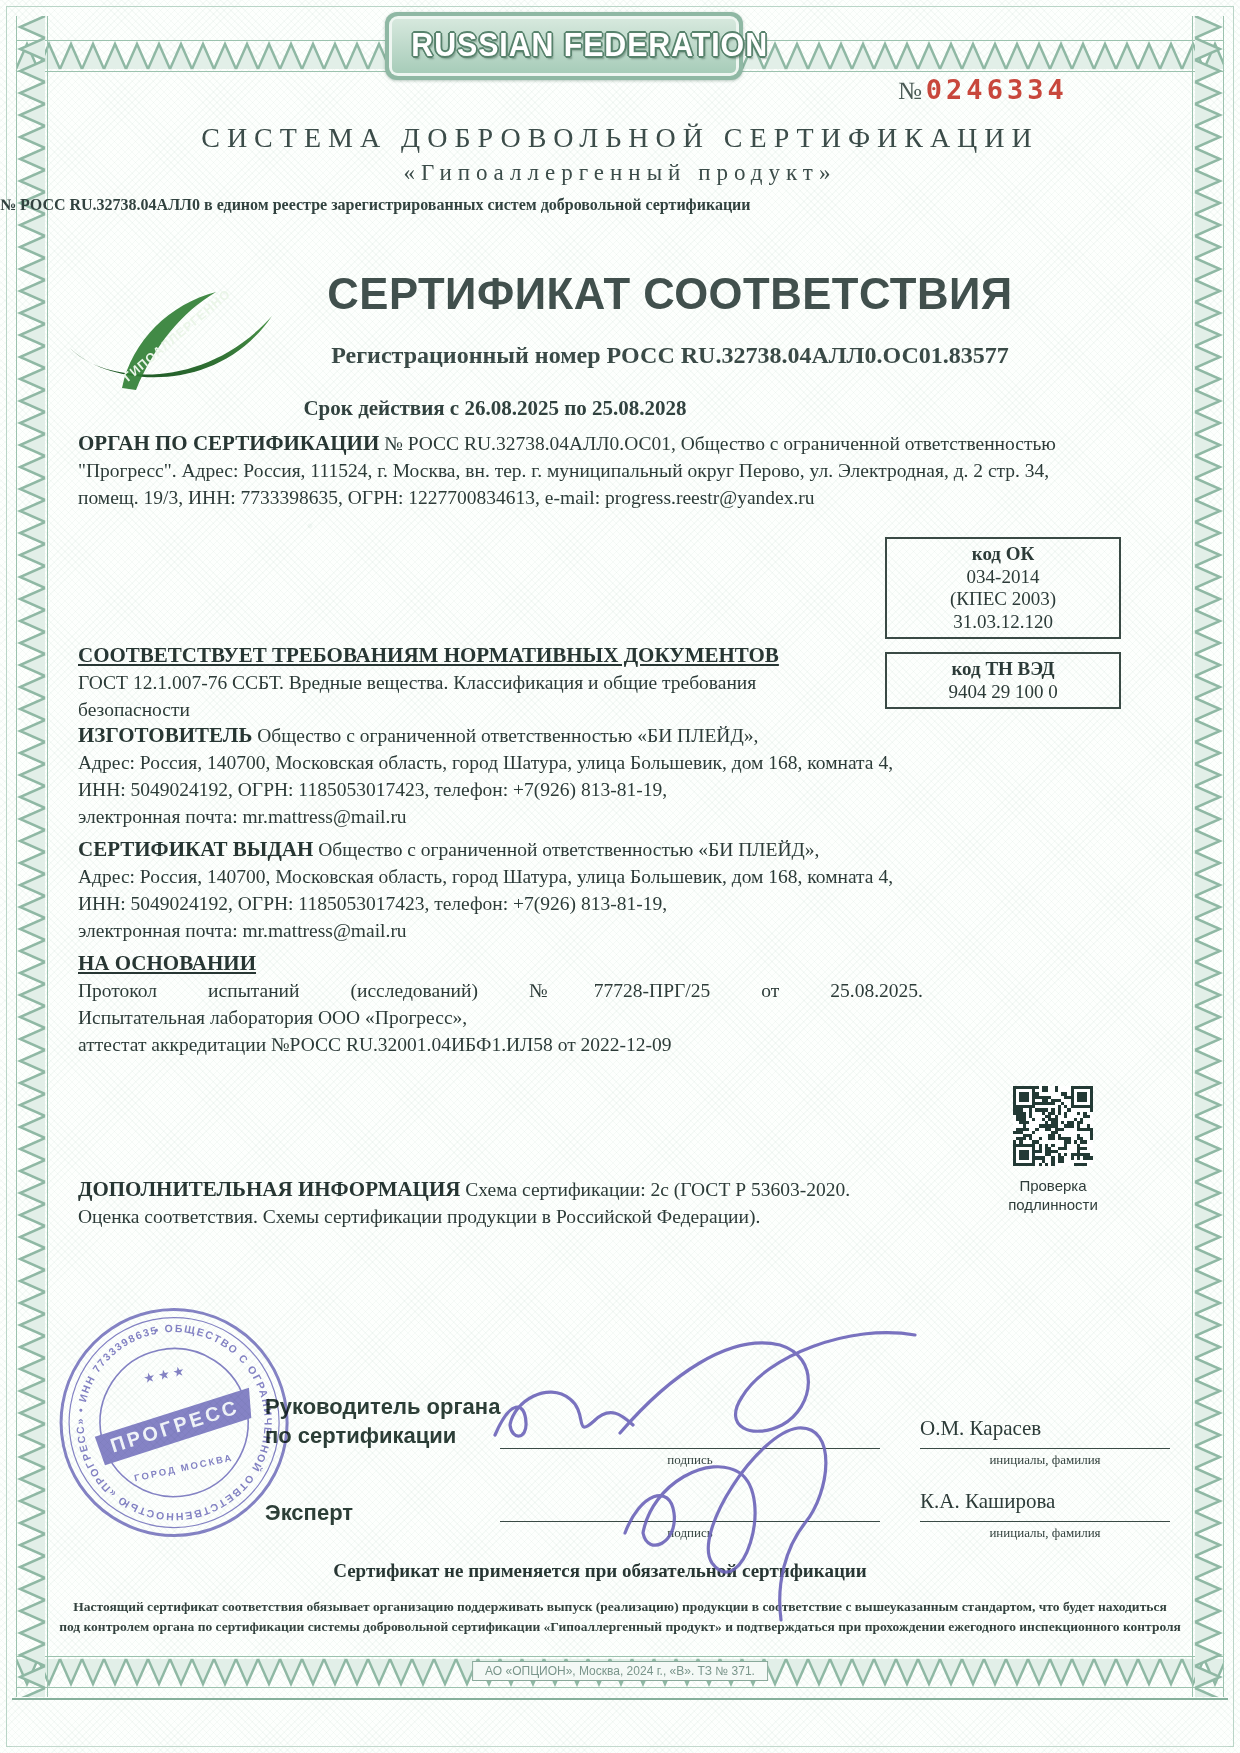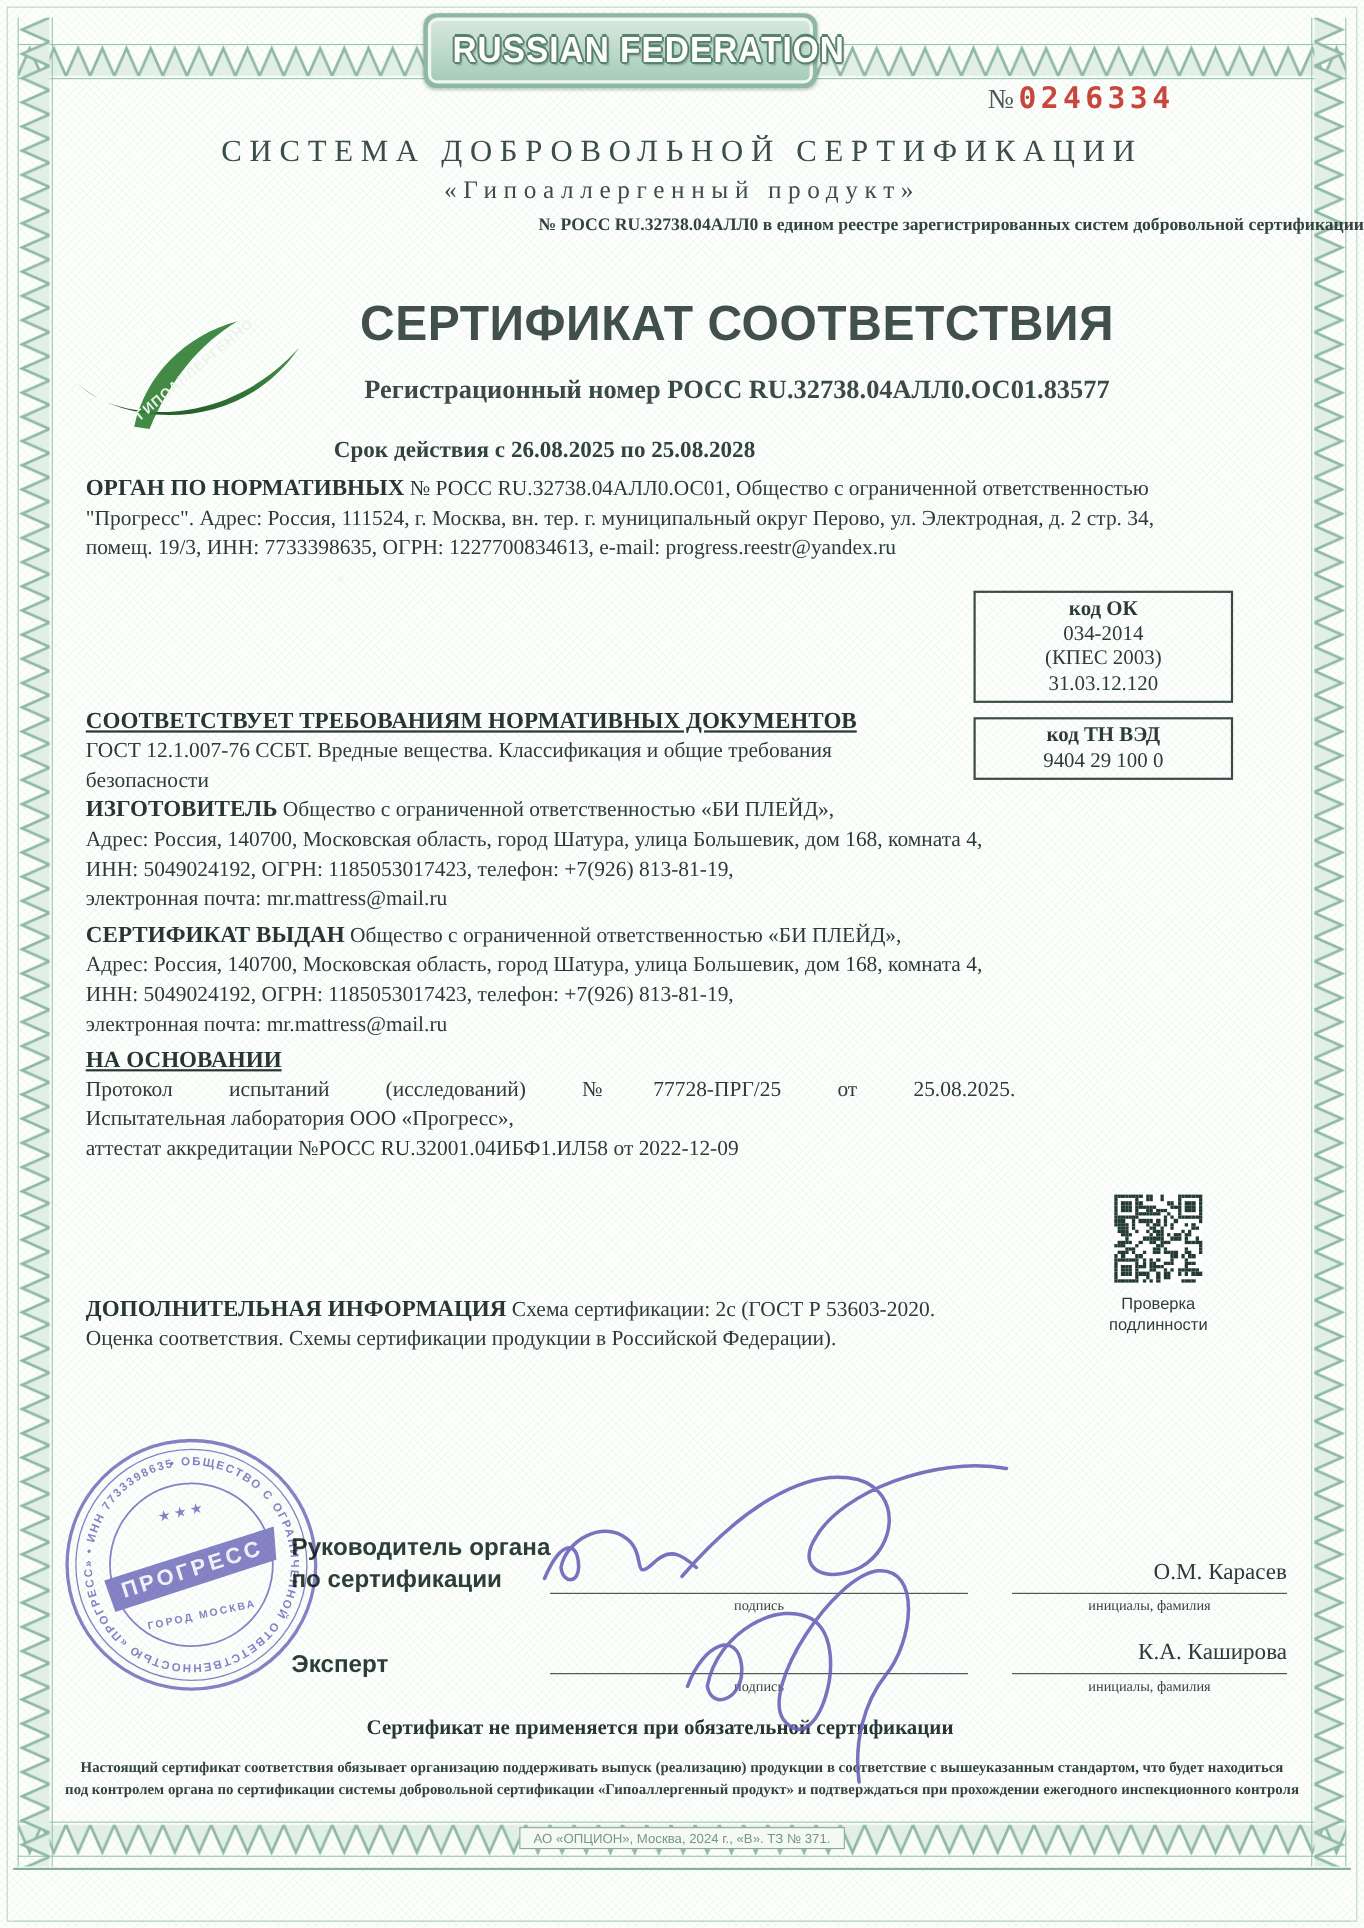--- a/index.html
+++ b/index.html
@@ -35,21 +35,21 @@
     transform:scaleX(.92);
   }
   
   .cert-no{position:absolute;left:898px;top:74px;z-index:2;white-space:nowrap;}
   .cert-no .nosign{font-size:25px;color:#4a5a55;font-family:"Liberation Serif",serif;}
   .cert-no .digits{font-family:"DejaVu Sans Mono", monospace;font-weight:700;font-size:27px;letter-spacing:4px;color:#c8473c;}
 
   
   .sys-title{position:absolute;left:0;right:0;top:122px;text-align:center;font-size:28px;letter-spacing:7px;color:#3b4c49;z-index:1;}
   .sys-sub{position:absolute;left:0;right:0;top:160px;text-align:center;font-size:23px;letter-spacing:6px;color:#3b4c49;z-index:1;}
-  .registry{position:absolute;left:0;right:0;top:196px;text-align:right;font-size:16px;font-weight:700;color:#31423f;z-index:1;}
+  .registry{position:absolute;left:0;right:0;top:196px;text-align:left;font-size:16px;font-weight:700;color:#31423f;z-index:1;}
 
   .main-title{position:absolute;left:130px;right:30px;top:268px;text-align:center;z-index:1;
     font-family:"Liberation Sans", sans-serif;font-weight:800;font-size:45px;color:#41504d;letter-spacing:.5px;transform:scaleX(.97);}
   .reg-line{position:absolute;left:130px;right:30px;top:342px;text-align:center;font-size:24px;font-weight:700;color:#3a4a47;z-index:1;}
   .validity{position:absolute;left:80px;width:830px;top:396px;text-align:center;font-size:21px;font-weight:700;color:#31423f;z-index:1;}
 
   .logo{position:absolute;left:66px;top:288px;z-index:1;}
 
   
   .sec{position:absolute;left:78px;z-index:1;font-size:19.5px;line-height:27px;color:#2c3b38;}
@@ -63,21 +63,21 @@
   
   .qr-wrap{position:absolute;left:1008px;top:1086px;width:90px;text-align:center;z-index:1;}
   #qr{display:grid;grid-template-columns:repeat(25,1fr);width:80px;height:80px;margin:0 auto;background:#fff;}
   #qr .on{background:#233a35;}
   .qr-caption{margin-top:10px;font-family:"Liberation Sans", sans-serif;font-size:15px;line-height:19px;color:#2f3d3a;}
 
   
   .role{position:absolute;left:265px;z-index:2;font-family:"Liberation Sans", sans-serif;font-weight:700;font-size:22px;color:#2c3e37;line-height:29px;}
   .sig-line{position:absolute;height:0;border-top:1.5px solid #3a4a45;z-index:1;}
   .sig-cap{position:absolute;text-align:center;font-size:13px;color:#33423e;z-index:1;}
-  .sig-name{position:absolute;text-align:right;font-size:21px;color:#2c3b38;z-index:1;}
+  .sig-name{position:absolute;text-align:left;font-size:21px;color:#2c3b38;z-index:1;}
   .ink{position:absolute;z-index:3;pointer-events:none;}
 
   
   .no-mandatory{position:absolute;left:280px;width:640px;top:1560px;text-align:center;font-weight:700;font-size:19px;color:#273633;z-index:1;}
   .fine{position:absolute;left:50px;right:50px;top:1597px;text-align:center;font-weight:700;font-size:13.5px;line-height:20px;color:#33423e;z-index:1;}
   .imprint{position:absolute;left:50%;transform:translateX(-50%);top:1661px;z-index:2;
     border:1px solid #8aa99b;background:#f4f9f6;padding:2px 12px;font-family:"Liberation Sans", sans-serif;
     font-size:12px;color:#7a958b;white-space:nowrap;}
   .stamp{position:absolute;left:52px;top:1300px;z-index:3;opacity:.82;mix-blend-mode:multiply;transform:rotate(-12deg);}
 </style>
@@ -160,21 +160,21 @@
       <path d="M56,100 C66,52 104,16 150,4 C116,24 88,58 70,102 Z" fill="#2e7d32" opacity="0.9"></path>
       <text transform="translate(62,94) rotate(-40)" font-family="Liberation Sans, sans-serif" font-size="12.5" font-weight="700" letter-spacing="1" fill="#eaf5e8">ГИПОАЛЛЕРГЕННО</text>
     </svg>
   </div>
 
   <div class="main-title">СЕРТИФИКАТ СООТВЕТСТВИЯ</div>
   <div class="reg-line">Регистрационный номер РОСС RU.32738.04АЛЛ0.ОС01.83577</div>
   <div class="validity">Срок действия с 26.08.2025 по 25.08.2028</div>
 
   <div class="sec" style="top:430px;width:1032px;">
-    <b class="lbl">ОРГАН ПО НОРМАТИВНЫХ</b>
+    <b class="lbl">ОРГАН ПО СЕРТИФИКАЦИИ</b>
     <span>№ РОСС RU.32738.04АЛЛ0.ОС01, Общество с ограниченной ответственностью "Прогресс". Адрес: Россия, 111524, г. Москва, вн. тер. г. муниципальный округ Перово, ул. Электродная, д. 2 стр. 34, помещ. 19/3, ИНН: 7733398635, ОГРН: 1227700834613, e-mail: progress.reestr@yandex.ru</span>
   </div>
 
 
   <div class="codebox" style="top:537px;">
     <div class="cb-title">код  ОК</div>
     <div>034-2014</div>
     <div>(КПЕС 2003)</div>
     <div>31.03.12.120</div>
   </div>

